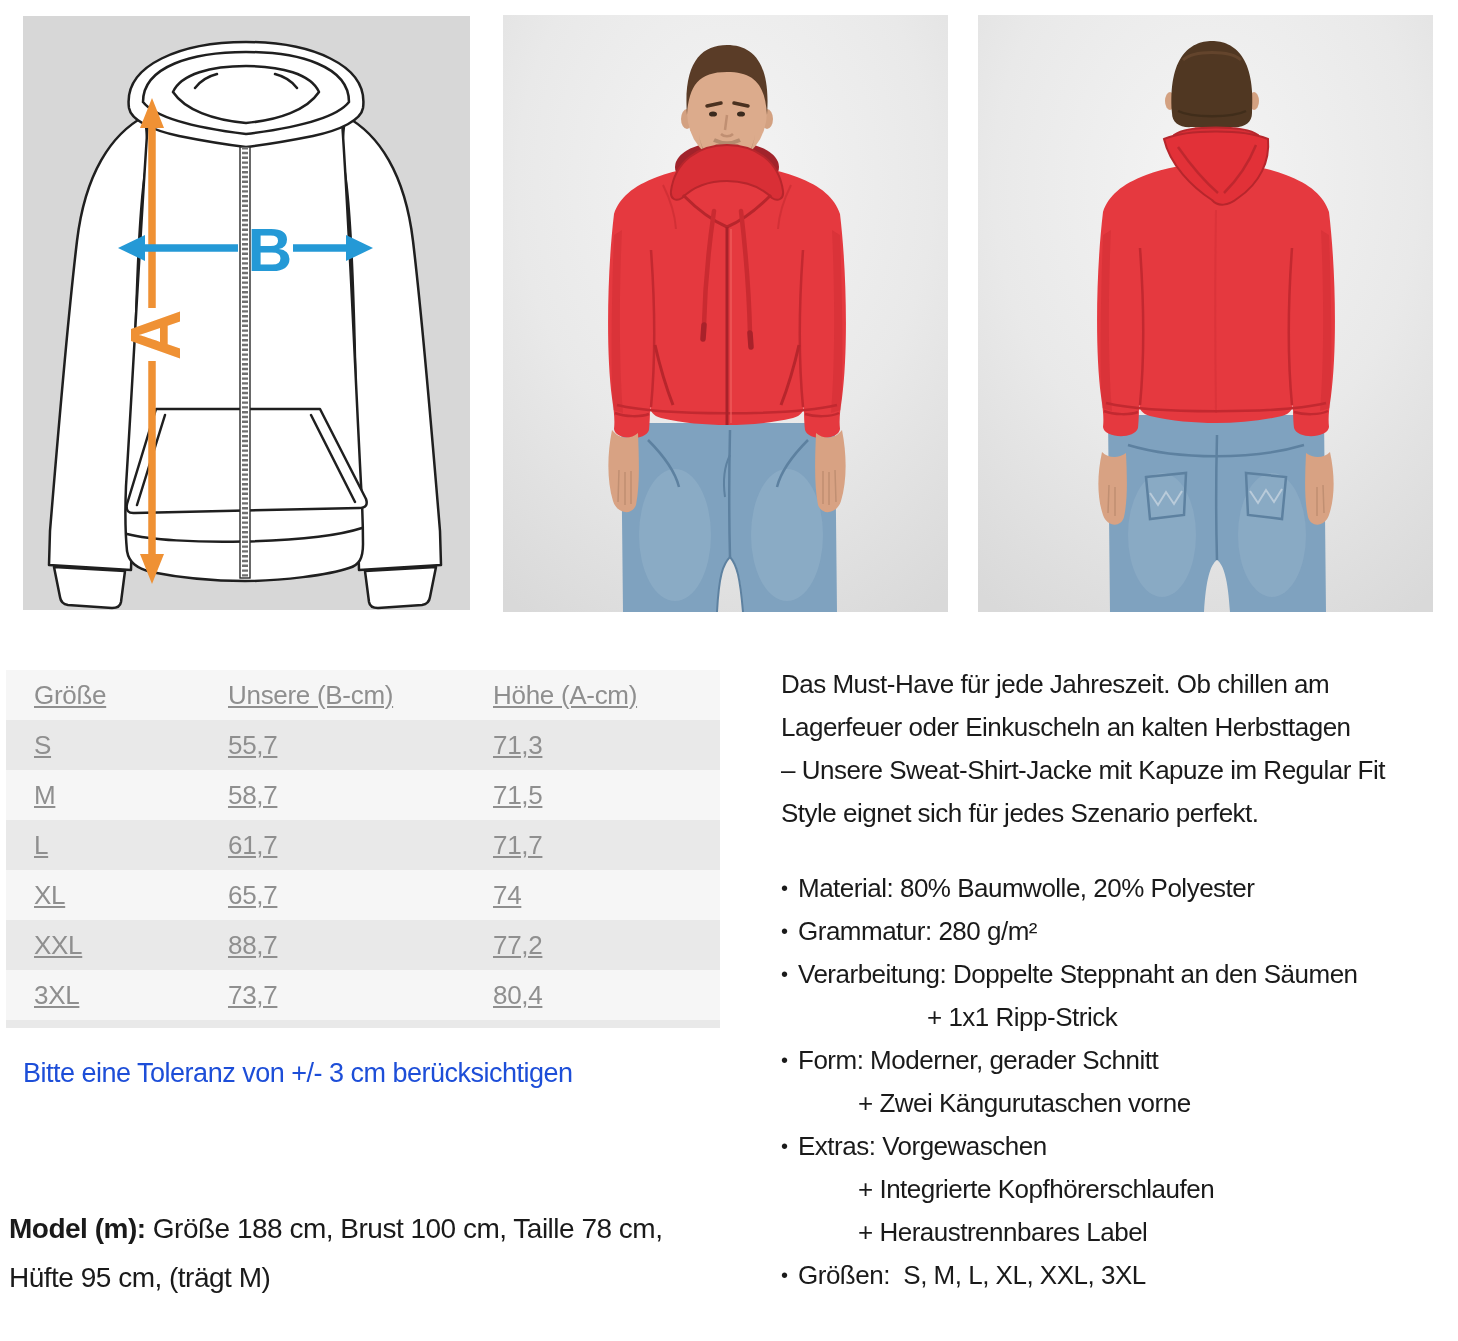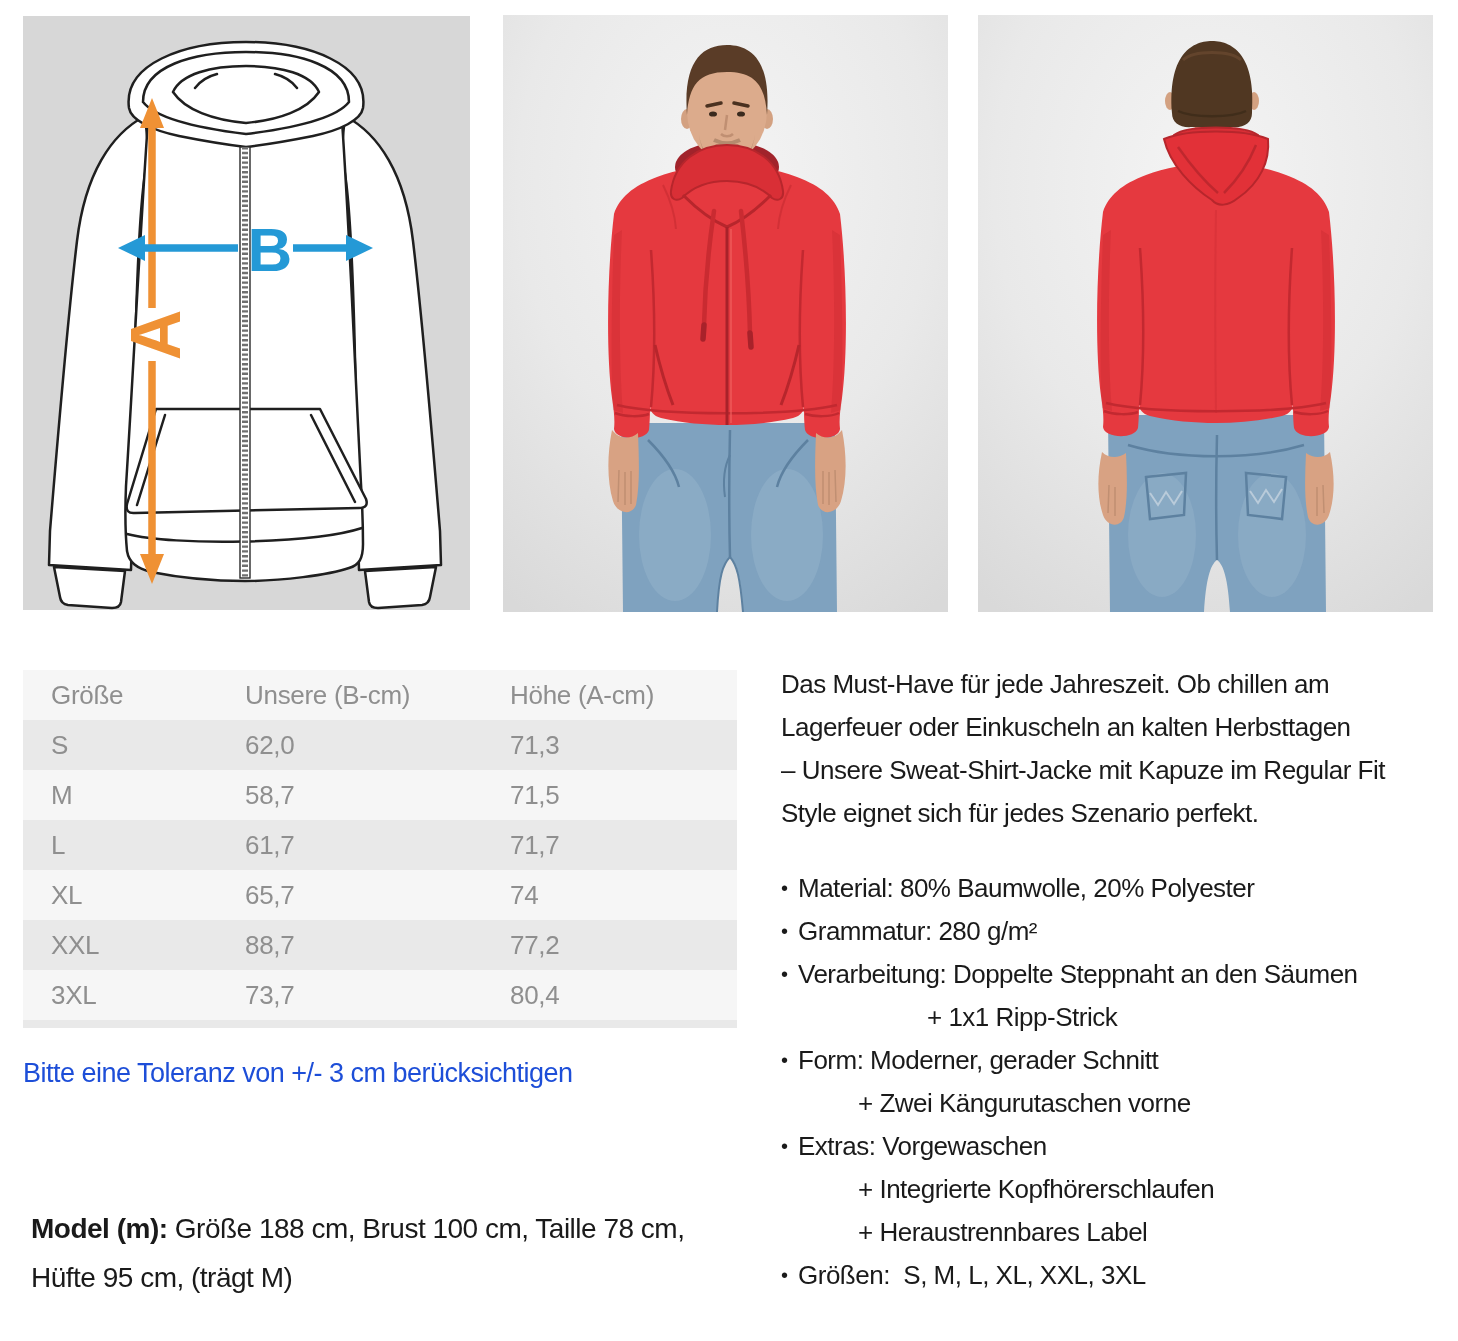--- a/index.html
+++ b/index.html
@@ -5,27 +5,27 @@
   html,body{margin:0;padding:0;background:#fff;}
   body{font-family:"Liberation Sans",sans-serif;color:#1a1a1a;}
   .stage{position:relative;width:1458px;height:1341px;background:#fff;overflow:hidden;}
   .panel{position:absolute;top:15px;}
   .panel svg{display:block;}
   #panel-diagram{left:23px;top:16px;width:447px;height:594px;}
   #panel-front{left:503px;width:445px;height:597px;}
   #panel-back{left:978px;width:455px;height:597px;}
 
   
-  .size-table{position:absolute;left:23px;top:670px;width:714px;font-size:26px;color:#8f8f8f;letter-spacing:-0.3px;}
+  .size-table{position:absolute;left:6px;top:670px;width:714px;font-size:26px;color:#8f8f8f;letter-spacing:-0.3px;text-decoration:underline;}
   .tr{display:grid;grid-template-columns:194px 265px 1fr;padding-left:28px;height:50px;align-items:center;background:#f6f6f6;}
   .tr.stripe{background:#e9e9e9;}
   .table-footer-strip{height:8px;background:#e9e9e9;}
 
   .tolerance{position:absolute;left:23px;top:1058px;font-size:27px;letter-spacing:-0.5px;color:#1d4ed8;}
-  .model-info{position:absolute;left:31px;top:1204px;width:712px;font-size:28px;line-height:49px;letter-spacing:-0.5px;white-space:pre-line;}
+  .model-info{position:absolute;left:9px;top:1204px;width:712px;font-size:28px;line-height:49px;letter-spacing:-0.5px;white-space:pre-line;}
   .model-info b{font-weight:bold;letter-spacing:-0.5px;}
 
   
   .description{position:absolute;left:781px;top:663px;width:708px;font-size:26px;line-height:43px;letter-spacing:-0.5px;color:#1a1a1a;}
   .intro{white-space:pre-line;margin:0 0 32px 0;}
   .bullets{margin:0;padding:0;list-style:none;}
   .bullets li{display:flex;align-items:flex-start;}
   .dot{width:17px;flex:none;font-size:20px;line-height:43px;}
   .b-body{flex:1;}
   .b-text{white-space:pre-wrap;}
@@ -208,21 +208,21 @@
   </div>
 
   <div class="size-table">
     <div class="tr">
       <div>Größe</div>
       <div>Unsere (B-cm)</div>
       <div>Höhe (A-cm)</div>
     </div>
     <div class="tr stripe">
       <div>S</div>
-      <div>62,0</div>
+      <div>55,7</div>
       <div>71,3</div>
     </div>
     <div class="tr">
       <div>M</div>
       <div>58,7</div>
       <div>71,5</div>
     </div>
     <div class="tr stripe">
       <div>L</div>
       <div>61,7</div>

